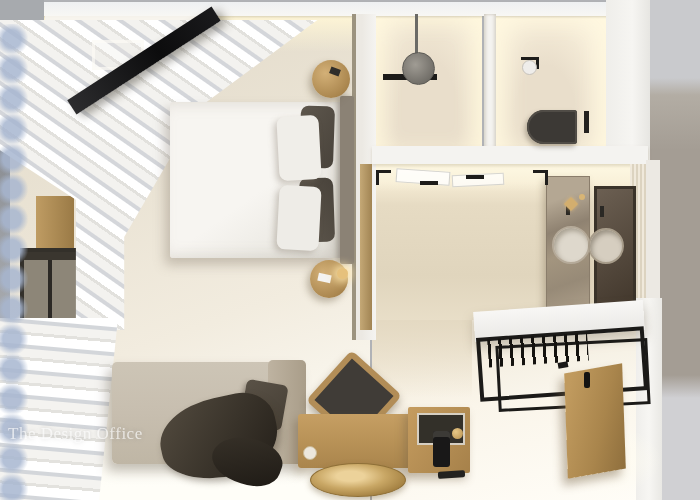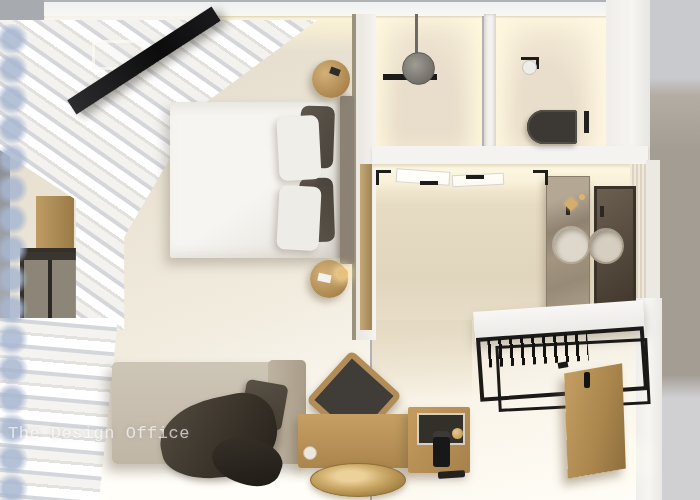--- a/index.html
+++ b/index.html
@@ -1,17 +1,17 @@
 <!DOCTYPE html>
 <html style="--backdrop-gray: #b0b2b6; --backdrop-warm: #a49d94; --backdrop-light: #d0d0d3; --wall-white: #f4f3f0; --floor-cream: #ece5d8; --floor-tile: #e4d9c2; --glow-warm: #fff6da; --wood: #b8935a; --wood-deep: #9a7a46; --charcoal: #1b1a18; --taupe-dark: #534c42; --sofa: #c7beaf; --duvet: #f7f5f1; --curtain-blue: #a7b6d0; --gold: #d3ae6e; --marble: #a3957f; --mirror: #57493a; --headboard: #8b8275;"><head>
 <meta charset="utf-8">
 <style>
   html,body{margin:0;padding:0;background:#888;}
   #stage{position:relative;width:700px;height:500px;overflow:hidden;
-         font-family:Liberation Mono, monospace;background:var(--backdrop-gray,#b0b2b6);}
+         font-family:Liberation Serif, serif;background:var(--backdrop-gray,#b0b2b6);}
   .abs{position:absolute;}
   
   .bg-left{left:0;top:0;width:10px;height:500px;
     background:linear-gradient(180deg,#686b70,#9a9da2 45%,#c2c4c7);}
   .bg-right{left:648px;top:0;width:52px;height:500px;
     background:linear-gradient(180deg,#c9cacd 0 78px,#b3ada4 95px,var(--backdrop-warm,#a49d94) 150px 375px,var(--backdrop-light,#d0d0d3) 398px);}
   .corner-tl{left:0;top:0;width:44px;height:27px;background:#a7aaae;}
   
   .floor-bedroom{left:10px;top:14px;width:360px;height:486px;
     background:linear-gradient(160deg,#e1d9c8 0%,#eae3d4 35%,#f2ecdf 62%,#fcfaf3 88%);}

